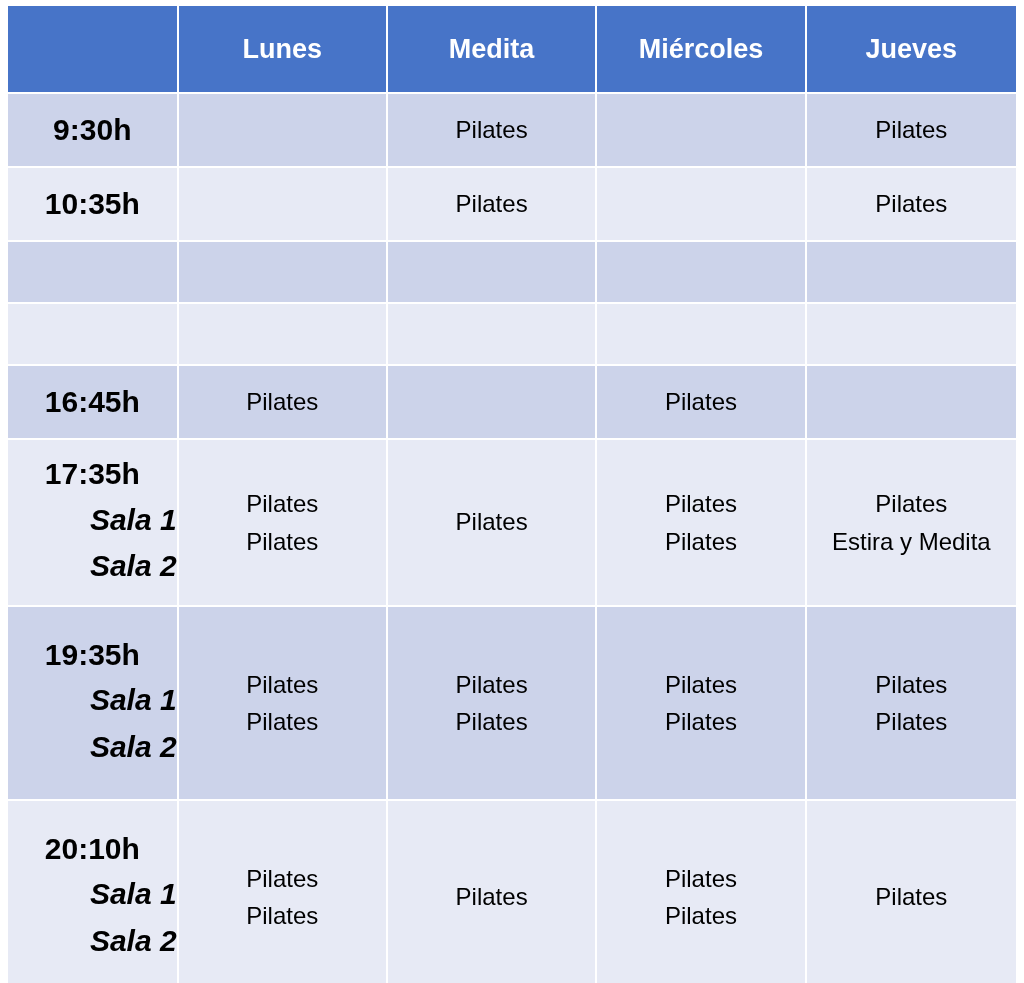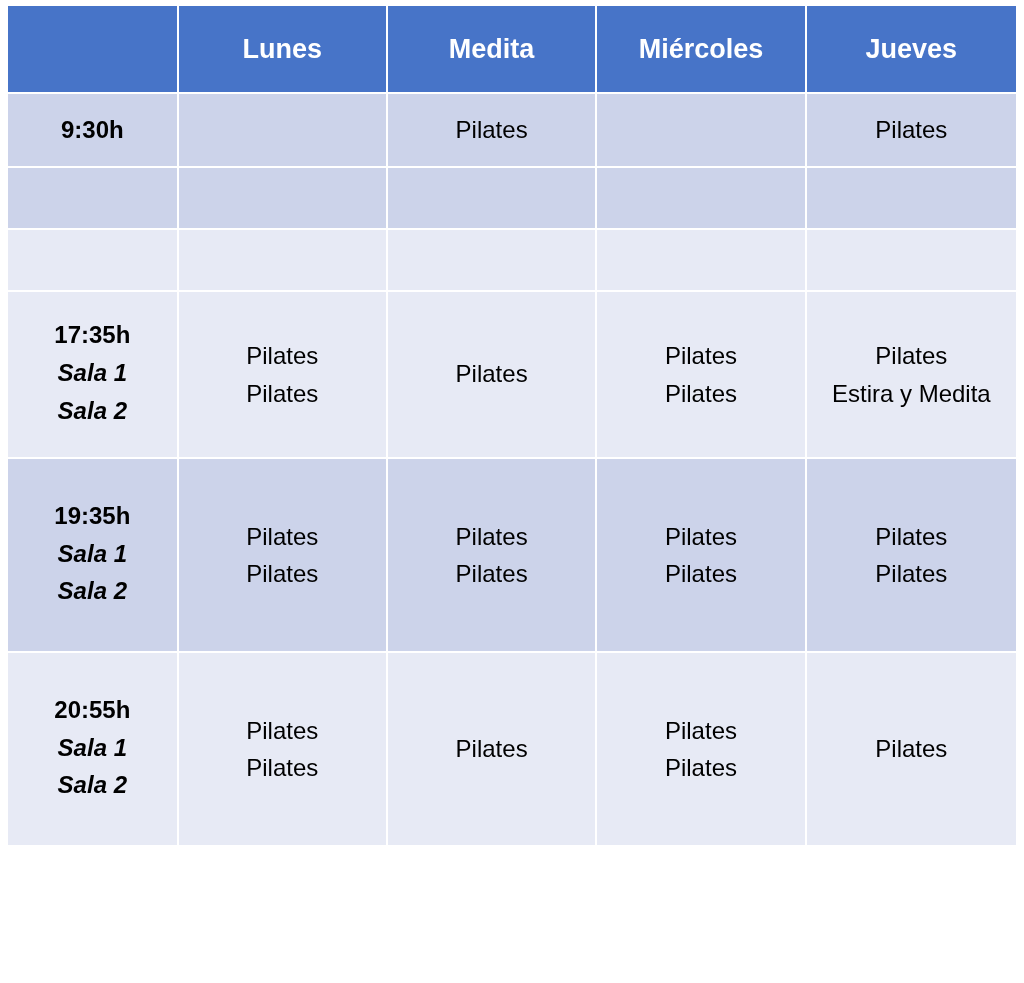--- a/index.html
+++ b/index.html
@@ -54,32 +54,33 @@
     border-right: 2px solid #ffffff;
     border-bottom: 2px solid #ffffff;
   }
   tbody td:last-child { border-right: none; }
 
   tbody tr.shade-dark td { background: #ccd3ea; }
   tbody tr.shade-light td { background: #e7eaf5; }
 
   td.timecell {
     font-weight: bold;
-    font-size: 24px;
+    font-size: 30px;
   }
   td.timecell .time-label {
     display: block;
     font-weight: bold;
     line-height: 1.25;
   }
   td.timecell .room-label {
     display: block;
     font-style: italic;
     font-weight: bold;
     line-height: 1.55;
+    text-align: right;
   }
   td.daycell .entry {
     display: block;
     line-height: 1.55;
     min-height: 1px;
   }
 
   tr.h-single td { height: 72px; }
   tr.h-empty td  { height: 60px; }
   tr.h-multi td  { height: 165px; }
@@ -120,20 +121,37 @@
           <span class="entry">Pilates</span>
         </td>
         <td class="daycell">
           <span class="entry"></span>
         </td>
         <td class="daycell">
           <span class="entry">Pilates</span>
         </td>
       </tr>
 
+      <tr class="shade-light h-single">
+        <td class="timecell">
+          <span class="time-label">10:35h</span>
+        </td>
+        <td class="daycell">
+          <span class="entry"></span>
+        </td>
+        <td class="daycell">
+          <span class="entry">Pilates</span>
+        </td>
+        <td class="daycell">
+          <span class="entry"></span>
+        </td>
+        <td class="daycell">
+          <span class="entry">Pilates</span>
+        </td>
+      </tr>
 
       <tr class="shade-dark h-empty">
         <td class="timecell">
           <span class="time-label"></span>
         </td>
         <td class="daycell">
           <span class="entry"></span>
         </td>
         <td class="daycell">
           <span class="entry"></span>
@@ -157,20 +175,37 @@
           <span class="entry"></span>
         </td>
         <td class="daycell">
           <span class="entry"></span>
         </td>
         <td class="daycell">
           <span class="entry"></span>
         </td>
       </tr>
 
+      <tr class="shade-dark h-single">
+        <td class="timecell">
+          <span class="time-label">16:45h</span>
+        </td>
+        <td class="daycell">
+          <span class="entry">Pilates</span>
+        </td>
+        <td class="daycell">
+          <span class="entry"></span>
+        </td>
+        <td class="daycell">
+          <span class="entry">Pilates</span>
+        </td>
+        <td class="daycell">
+          <span class="entry"></span>
+        </td>
+      </tr>
 
       <tr class="shade-light h-multi">
         <td class="timecell">
           <span class="time-label">17:35h</span>
           <span class="room-label pad-top">Sala 1</span>
           <span class="room-label">Sala 2</span>
         </td>
         <td class="daycell">
           <span class="entry">Pilates</span>
           <span class="entry">Pilates</span>
@@ -208,21 +243,21 @@
           <span class="entry">Pilates</span>
         </td>
         <td class="daycell">
           <span class="entry">Pilates</span>
           <span class="entry">Pilates</span>
         </td>
       </tr>
 
       <tr class="shade-light h-multi-tall">
         <td class="timecell">
-          <span class="time-label">20:55h</span>
+          <span class="time-label">20:10h</span>
           <span class="room-label pad-top">Sala 1</span>
           <span class="room-label">Sala 2</span>
         </td>
         <td class="daycell">
           <span class="entry">Pilates</span>
           <span class="entry">Pilates</span>
         </td>
         <td class="daycell">
           <span class="entry">Pilates</span>
           <span class="entry"></span>

